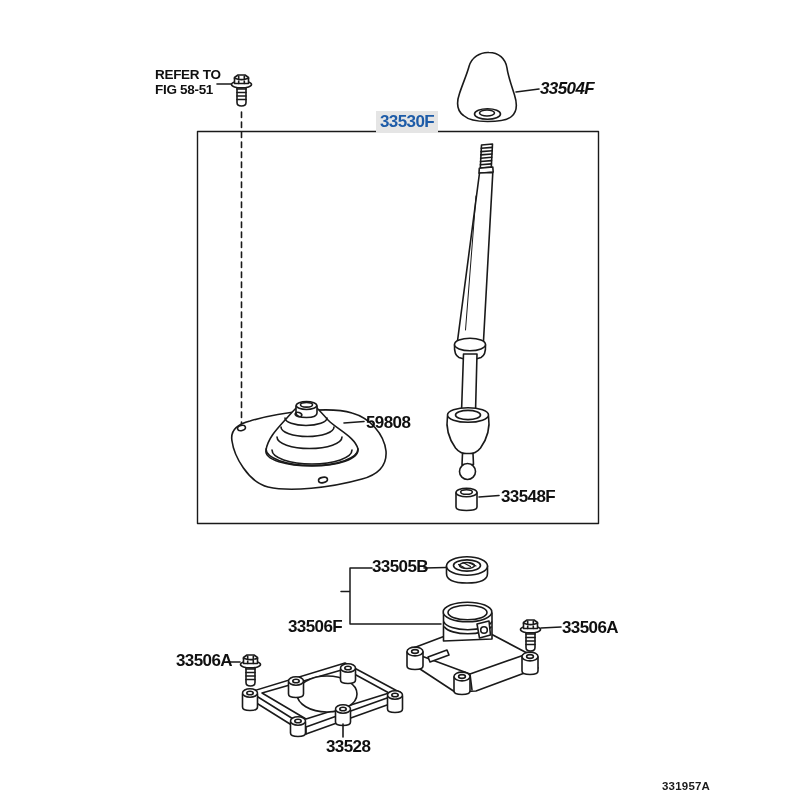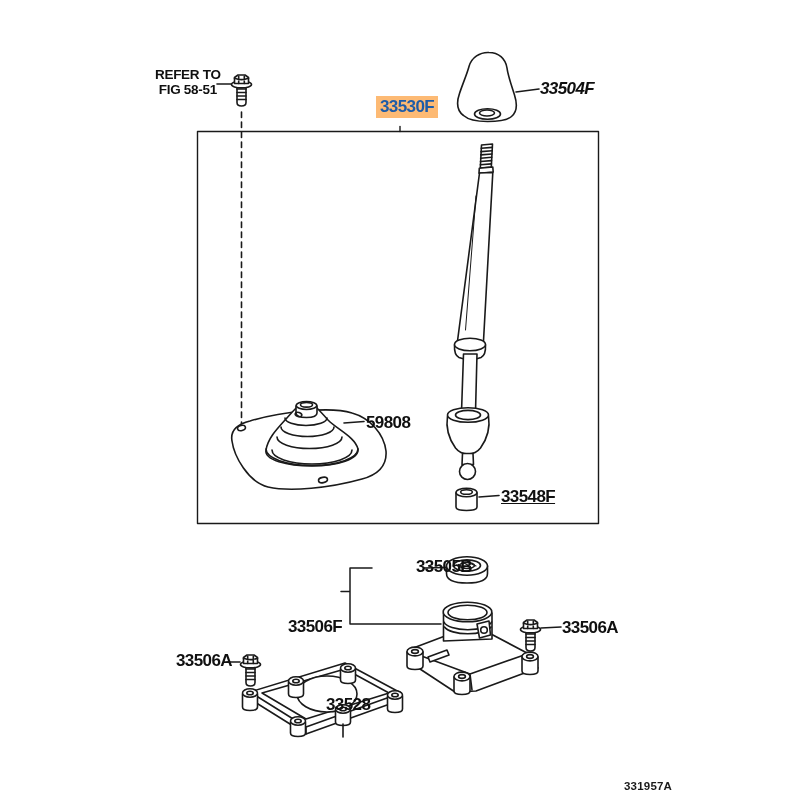--- a/index.html
+++ b/index.html
@@ -1,24 +1,24 @@
 <!DOCTYPE html>
 <html><head>
 <meta charset="utf-8">
 <style>
   html,body{margin:0;padding:0;background:#fff;}
   .stage{position:relative;width:800px;height:800px;background:#ffffff;overflow:hidden;
-         font-family:"Liberation Sans",sans-serif;color:#111;text-align:center;}
+         font-family:"Liberation Sans",sans-serif;color:#111;}
   svg{position:absolute;left:0;top:0;}
   .plabel{position:absolute;font-weight:bold;font-size:17px;letter-spacing:-0.6px;
           color:#101010;white-space:nowrap;line-height:1;}
   .plabel.hl{background:#a9cbee;color:#1e5ca8;padding:2px 4px 3px 4px;}
   .note{position:absolute;font-weight:bold;font-size:13.5px;letter-spacing:-0.3px;
         line-height:1.12;color:#101010;white-space:pre;}
-  .docnum{position:absolute;font-weight:600;font-size:11.5px;letter-spacing:0.2px;color:#1a1a1a;}
+  .docnum{position:absolute;font-weight:600;font-size:11.5px;letter-spacing:0.2px;color:#1a1a1a;margin-left:38px;}
 </style>
 </head>
 <body>
 
 <div class="stage">
 
   <svg width="800" height="800" viewBox="0 0 800 800">
     <defs>
       <g id="bolt">
         <path d="M-4.5,8 L-4.5,27.5 Q-4.5,31 0,31 Q4.5,31 4.5,27.5 L4.5,8 Z" fill="#fff"></path>
@@ -167,33 +167,33 @@
         <path d="M290.5,722 V733 Q290.5,736.5 298,736.5 Q305.5,736.5 305.5,733 V722" fill="#fff"></path>
         <ellipse cx="298" cy="721" rx="7.5" ry="4.2" fill="#fff"></ellipse>
         <ellipse cx="298" cy="721" rx="3.2" ry="1.8"></ellipse>
         <path d="M343,724 V737"></path>
       </g>
     </g>
   </svg>
 
   <div class="note" style="left:155px;top:67px;"><span>REFER TO</span><br><span>FIG 58-51</span></div>
 
-  <div class="plabel hl" style="left: 376px; top: 96px; background: #fdba74; color: rgb(30, 92, 168);">33530F</div>
+  <div class="plabel hl" style="left: 376px; top: 111px; background: #e5e5e5; color: rgb(30, 92, 168);">33530F</div>
 
   <div class="plabel" style="left:540px;top:80px;font-style:italic;">33504F</div>
 
   <div class="plabel" style="left:366px;top:414px;">59808</div>
 
-  <div class="plabel" style="left:501px;top:488px;text-decoration:underline;">33548F</div>
+  <div class="plabel" style="left:501px;top:488px;">33548F</div>
 
-  <div class="plabel" style="left:372px;top:558px;margin-left:44px;">33505B</div>
+  <div class="plabel" style="left:372px;top:558px;">33505B</div>
 
   <div class="plabel" style="left:288px;top:583px;margin-top:35px;">33506F</div>
 
   <div class="plabel" style="left:562px;top:619px;">33506A</div>
 
   <div class="plabel" style="left:176px;top:652px;">33506A</div>
 
-  <div class="plabel" style="left:326px;top:696px;">33528</div>
+  <div class="plabel" style="left:326px;top:738px;">33528</div>
 
   <div class="docnum" style="left:624px;top:780px;">331957A</div>
 
 </div>
 
 </body></html>

